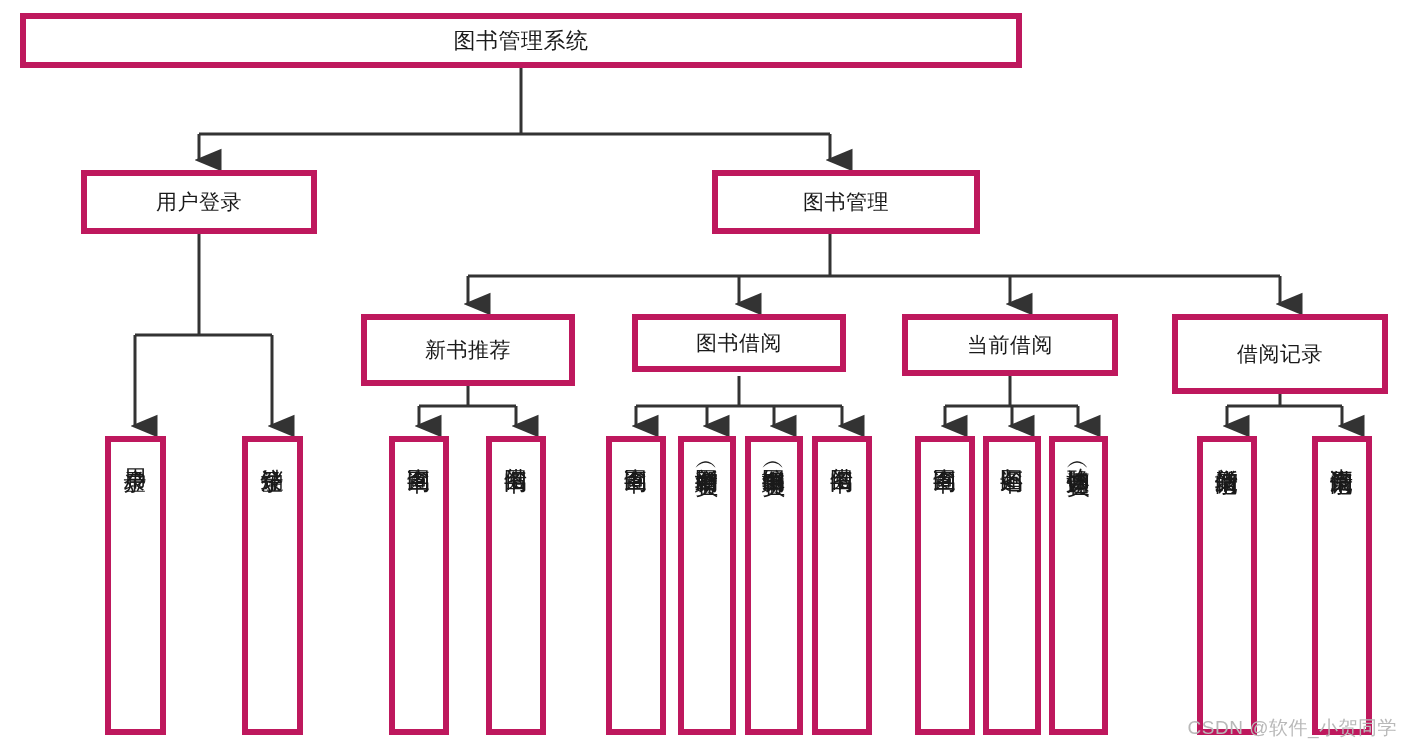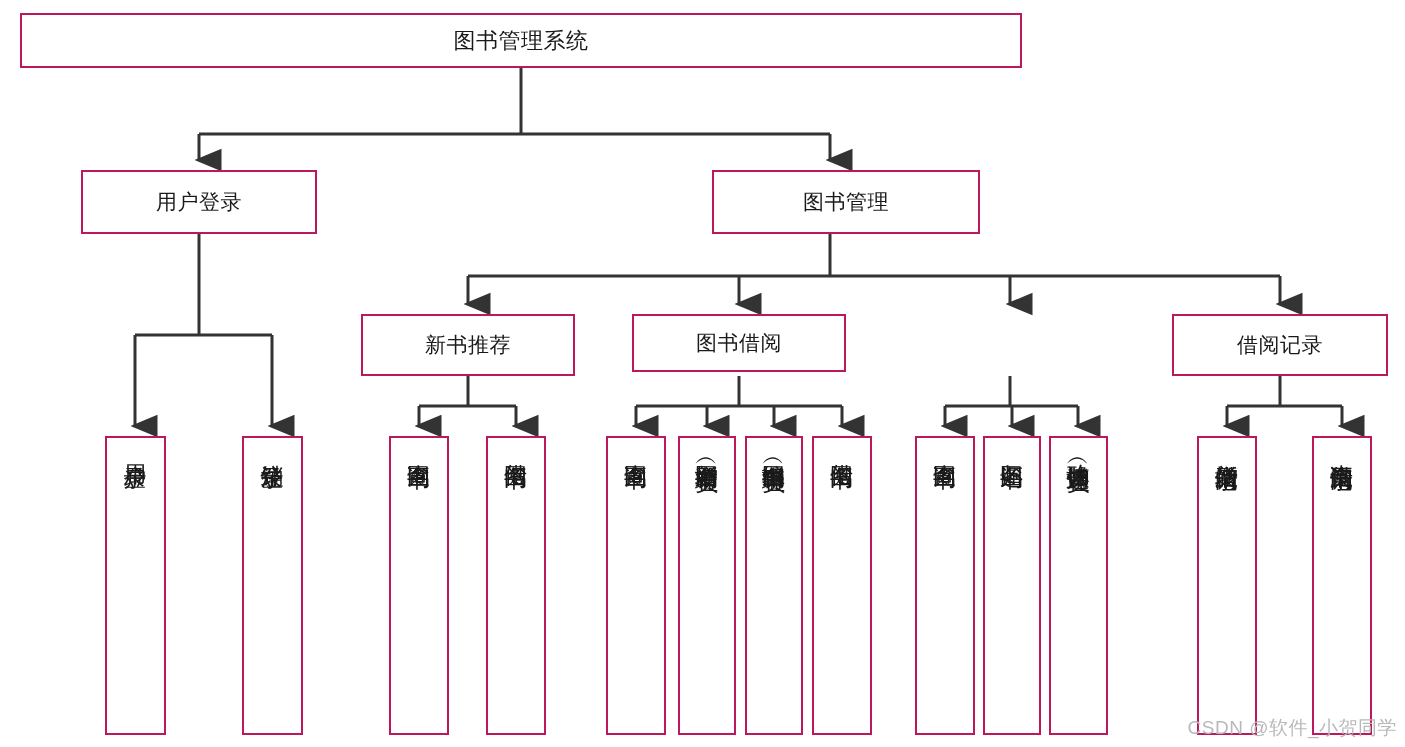--- a/index.html
+++ b/index.html
@@ -23,21 +23,21 @@
     left: 0;
     top: 0;
     width: 1405px;
     height: 747px;
     pointer-events: none;
   }
   .node {
     position: absolute;
     box-sizing: border-box;
     background: #ffffff;
-    border: 2px solid #be185d;
+    border: 6px solid #be185d;
     display: flex;
     align-items: center;
     justify-content: center;
     text-align: center;
     color: #1a1a1a;
     z-index: 2;
   }
   .node .lbl {
     display: block;
     line-height: 1.18;
@@ -130,27 +130,30 @@
     <span class="lbl">图书管理系统</span>
   </div>
 
   <div class="node horiz" style="left:81px; top:170px; width:236px; height:64px;">
     <span class="lbl">用户登录</span>
   </div>
   <div class="node horiz" style="left:712px; top:170px; width:268px; height:64px;">
     <span class="lbl">图书管理</span>
   </div>
 
-  <div class="node horiz" style="left:361px; top:314px; width:214px; height:62px;">
+  <div class="node horiz" style="left:361px; top:314px; width:214px; height:72px;">
     <span class="lbl">新书推荐</span>
   </div>
   <div class="node horiz" style="left:632px; top:314px; width:214px; height:58px;">
     <span class="lbl">图书借阅</span>
   </div>
-  <div class="node horiz" style="left:1172px; top:314px; width:216px; height:62px;">
+  <div class="node horiz" style="left:902px; top:314px; width:216px; height:62px;">
+    <span class="lbl">当前借阅</span>
+  </div>
+  <div class="node horiz" style="left:1172px; top:314px; width:216px; height:80px;">
     <span class="lbl">借阅记录</span>
   </div>
 
   <div class="node vert" style="left:105px; top:436px; width:61px; height:299px;">
     <span class="lbl">用户登录</span>
   </div>
   <div class="node vert" style="left:242px; top:436px; width:61px; height:299px;">
     <span class="lbl">注销登录</span>
   </div>
   <div class="node vert" style="left:389px; top:436px; width:60px; height:299px;">

